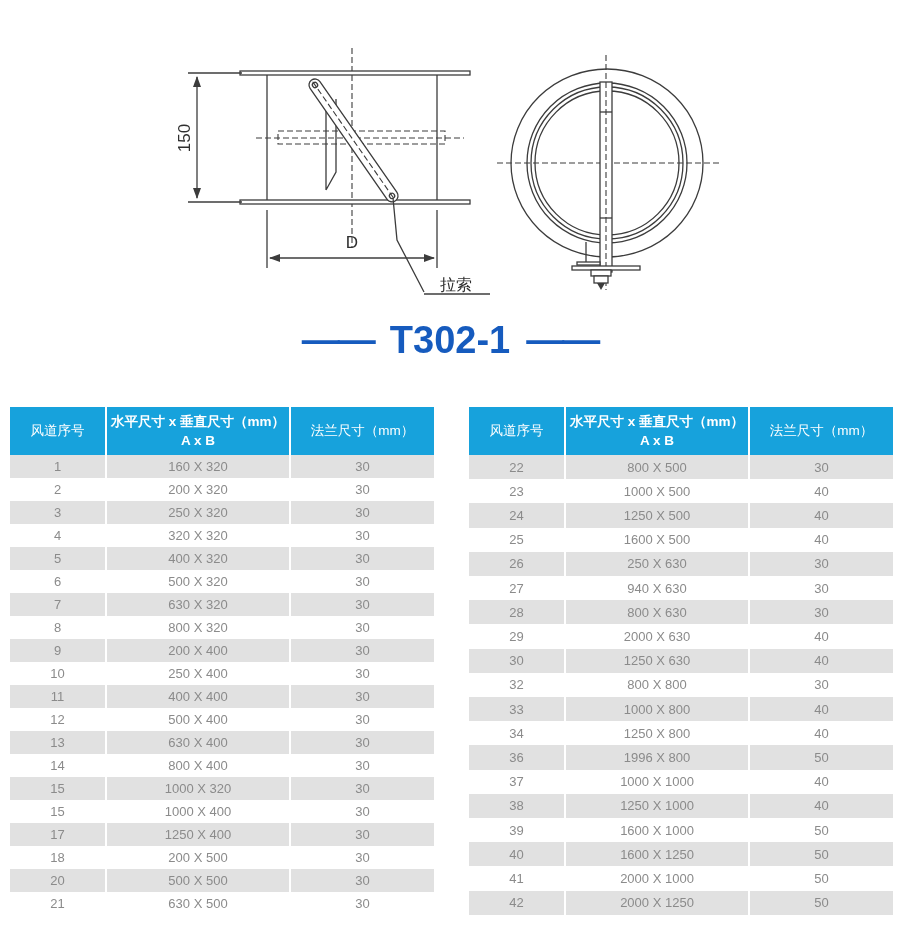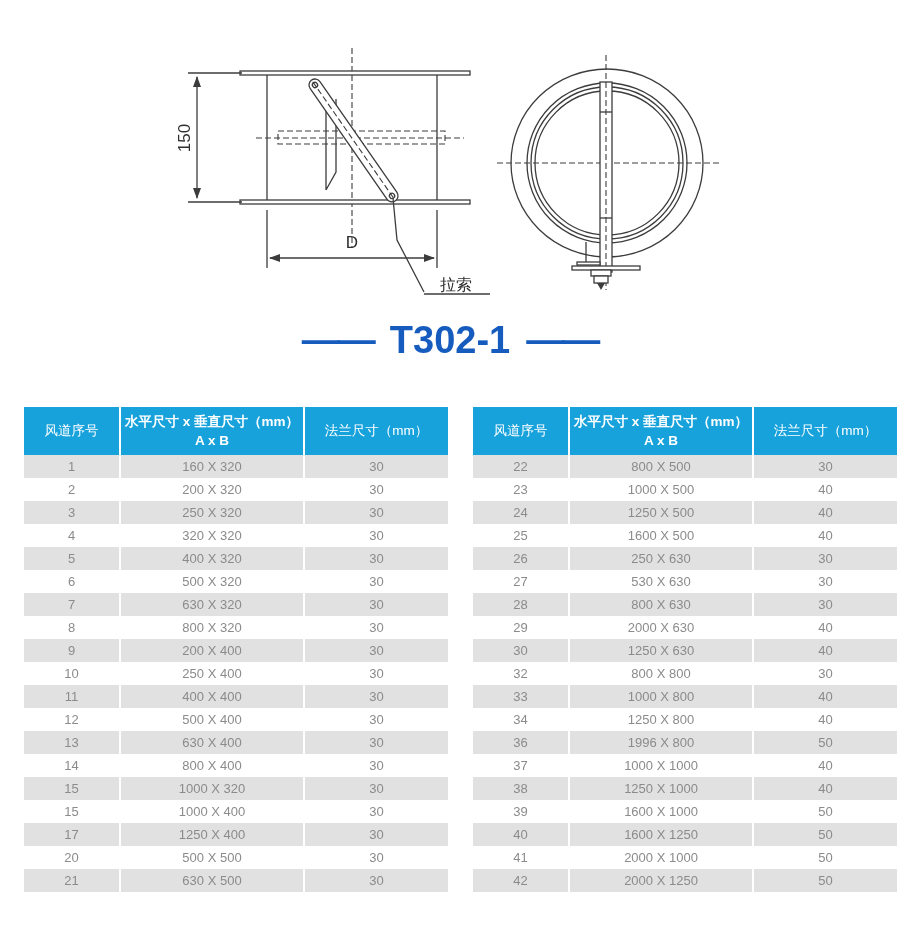--- a/index.html
+++ b/index.html
@@ -20,21 +20,21 @@
   .drawings{width:900px;height:310px;display:block;}
   .ln{stroke:var(--drawing-line);fill:none;stroke-width:1.3;}
   .lnf{stroke:var(--drawing-line);fill:#ffffff;stroke-width:1.3;}
   .dash{stroke-dasharray:6 3;stroke-width:1.1;}
   .dtext{fill:#2f2f2f;stroke:none;font-family:"Liberation Sans","DejaVu Sans",sans-serif;}
   .title-row{
     margin-top:8px;height:44px;display:flex;align-items:center;justify-content:center;gap:16px;
     color:var(--title-blue);font-size:38px;font-weight:bold;line-height:1;
   }
   .title-row .tdash{letter-spacing:-2px;}
-  .tables{margin-top:45px;padding-left:24px;display:flex;gap:25px;}
+  .tables{margin-top:45px;padding-left:10px;display:flex;gap:35px;}
   table{border-collapse:separate;border-spacing:0;table-layout:fixed;width:424px;}
   col.c1{width:95px;} col.c2{width:184px;} col.c3{width:145px;}
   thead th{
     background:var(--table-header-bg);color:var(--table-header-text);
     font-weight:normal;font-size:13.5px;height:48px;text-align:center;vertical-align:middle;
   }
   thead th + th{border-left:2px solid #ffffff;}
   .hline{line-height:19px;font-weight:bold;}
   tbody td{
     height:23px;text-align:center;vertical-align:middle;
@@ -225,20 +225,25 @@
           <td>15</td>
           <td>1000 X 400</td>
           <td>30</td>
         </tr>
         <tr>
           <td>17</td>
           <td>1250 X 400</td>
           <td>30</td>
         </tr>
         <tr>
+          <td>18</td>
+          <td>200 X 500</td>
+          <td>30</td>
+        </tr>
+        <tr>
           <td>20</td>
           <td>500 X 500</td>
           <td>30</td>
         </tr>
         <tr>
           <td>21</td>
           <td>630 X 500</td>
           <td>30</td>
         </tr>
       </tbody>
@@ -281,21 +286,21 @@
           <td>1600 X 500</td>
           <td>40</td>
         </tr>
         <tr>
           <td>26</td>
           <td>250 X 630</td>
           <td>30</td>
         </tr>
         <tr>
           <td>27</td>
-          <td>530 X 630</td>
+          <td>940 X 630</td>
           <td>30</td>
         </tr>
         <tr>
           <td>28</td>
           <td>800 X 630</td>
           <td>30</td>
         </tr>
         <tr>
           <td>29</td>
           <td>2000 X 630</td>

